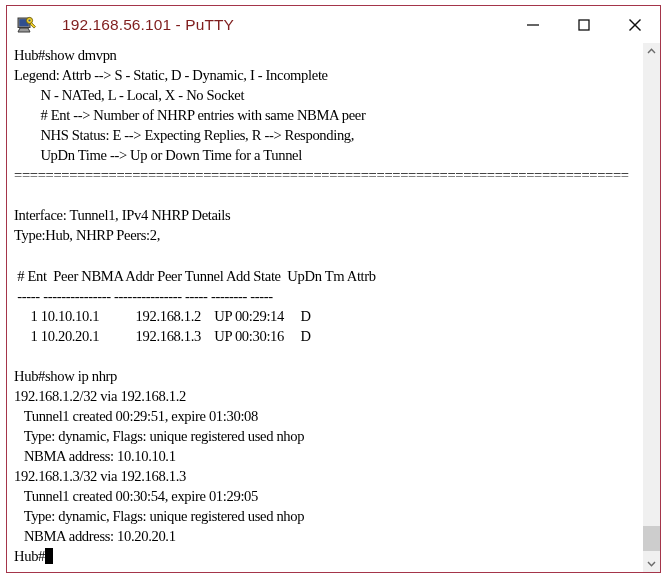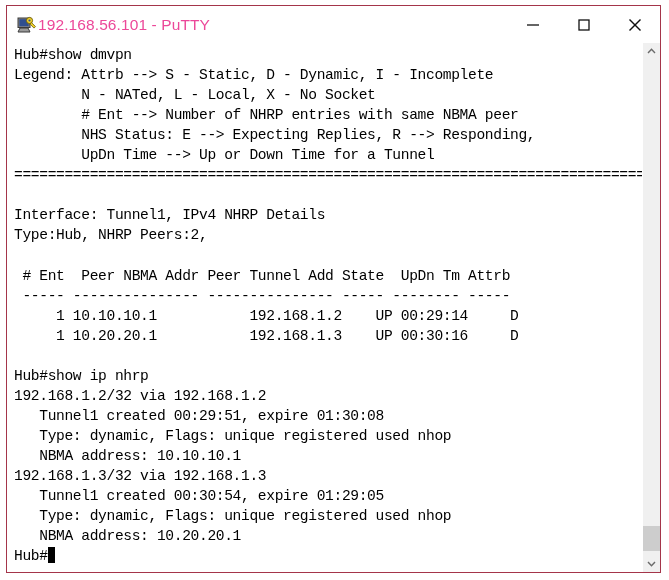--- a/index.html
+++ b/index.html
@@ -39,23 +39,23 @@
     user-select: none;
   }
   #app-icon {
     margin-left: 9px;
     width: 22px;
     height: 22px;
     position: relative;
     flex: 0 0 auto;
   }
   #title-text {
-    margin-left: 0;
+    margin-left: 24px;
     font-size: 15.5px;
-    color: #ec4899;
+    color: #7f1d1d;
     letter-spacing: 0.1px;
     white-space: nowrap;
     font-family: "Liberation Sans", sans-serif;
   }
   #win-controls {
     position: absolute;
     right: 0;
     top: 0;
     height: 37px;
     display: flex;
@@ -77,21 +77,21 @@
     display: flex;
     flex-direction: row;
     background: #ffffff;
     overflow: hidden;
     position: relative;
   }
   #terminal {
     flex: 1 1 auto;
     background: #ffffff;
     color: #000000;
-    font-family: Liberation Mono, monospace;
+    font-family: Liberation Serif, serif;
     font-size: 14.6px;
     line-height: 20.05px;
     padding: 2px 0 0 7px;
     white-space: pre;
     overflow: hidden;
     letter-spacing: -0.35px;
     box-sizing: border-box;
   }
   .tline {
     height: 20.05px;

